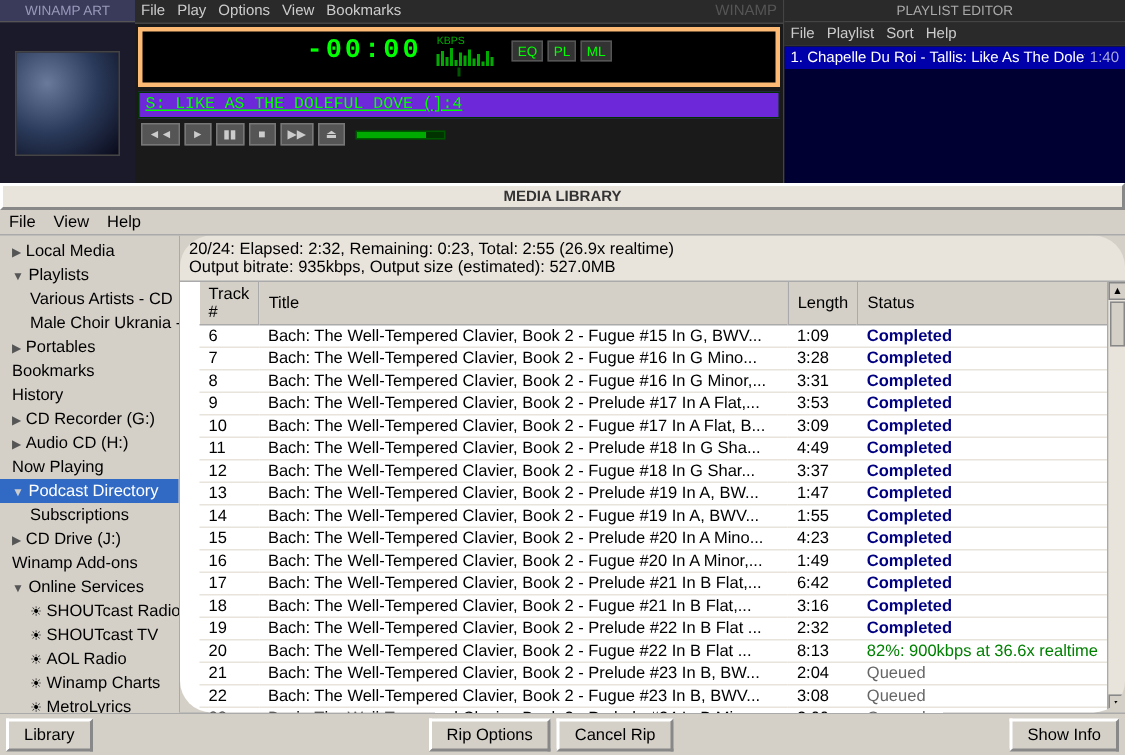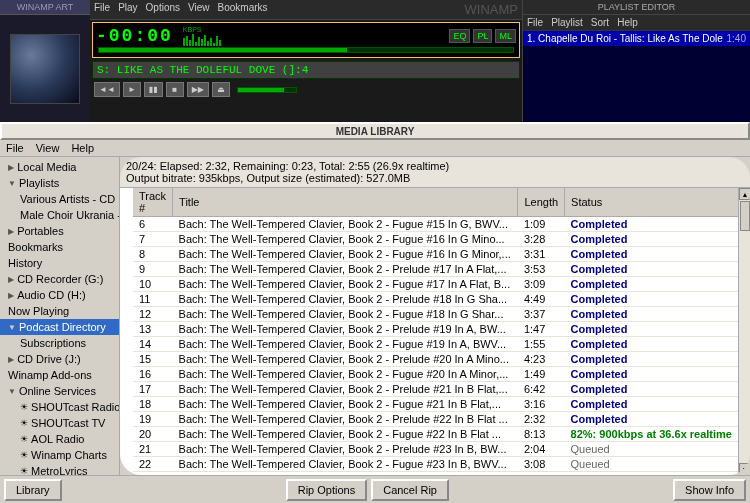--- a/index.html
+++ b/index.html
@@ -60,44 +60,46 @@
       color: #cccccc;
       font-size: 10px;
       cursor: pointer;
     }
     #player-display {
       background: #000000;
       margin: 2px;
       padding: 3px;
       display: flex;
       flex-direction: column;
-      border: 1px solid #fdba74;
+      border: 3px solid #fdba74;
+      align-items: center;
     }
     #time-display {
       display: flex;
       align-items: center;
       gap: 6px;
     }
     #time-text {
       color: #00ff00;
       font-size: 18px;
       font-family: 'Courier New', monospace;
       font-weight: bold;
       letter-spacing: 2px;
     }
     #song-title-display {
-      background: #404040;
+      background: #6d28d9;
       margin: 1px 2px;
       padding: 2px 4px;
       color: #00ff00;
       font-size: 11px;
       font-family: 'Courier New', monospace;
       border: 1px solid #003300;
       white-space: nowrap;
       overflow: hidden;
+      text-decoration: underline;
     }
     #player-controls {
       display: flex;
       align-items: center;
       gap: 3px;
       padding: 2px 4px;
     }
     .ctrl-btn {
       background: #555;
       border: 1px solid #777;
@@ -297,21 +299,21 @@
     #rip-table th:last-child { border-right: none; }
     #rip-table td {
       padding: 1px 6px;
       border-bottom: 1px solid #e8e4dc;
       white-space: nowrap;
       overflow: hidden;
       text-overflow: ellipsis;
     }
     .status-completed { color: #000080; font-weight: bold; }
     .status-queued { color: #666; }
-    .status-inprogress { color: #008000; font-weight: bold; }
+    .status-inprogress { color: #008000; }
 
     
     #scrollbar-col {
       width: 12px;
       background: #d4d0c8;
       border-left: 1px solid #aaa;
       display: flex;
       flex-direction: column;
     }
     .scroll-btn {
@@ -379,21 +381,21 @@
     </div>
   </div>
 
   <div id="main-player">
     <div id="player-menubar">
       <span>File</span>
       <span>Play</span>
       <span>Options</span>
       <span>View</span>
       <span>Bookmarks</span>
-      <span style="margin-left:auto; color:#555; font-size:13px;">WINAMP</span>
+      <span style="margin-left:auto; color:#555; font-size:10px;">WINAMP</span>
     </div>
     <div id="player-display">
       <div id="time-display">
         <span id="time-text">-00:00</span>
         <div style="display:flex;flex-direction:column;gap:1px;margin-left:4px;">
           <span style="color:#00aa00;font-size:7px;">KBPS</span>
           <div style="display:flex;gap:1px;align-items:flex-end;height:12px;">
             <div style="width:2px;height:8px;background:#00aa00;"></div>
             <div style="width:2px;height:10px;background:#00aa00;"></div>
             <div style="width:2px;height:6px;background:#00aa00;"></div>

